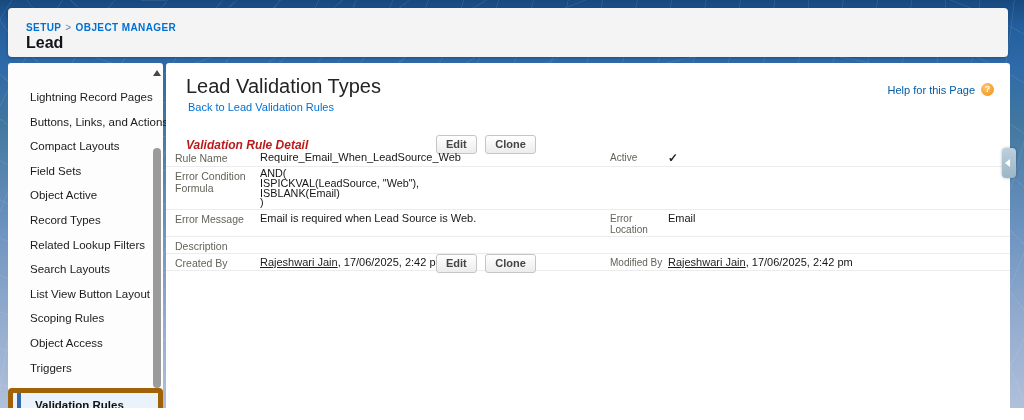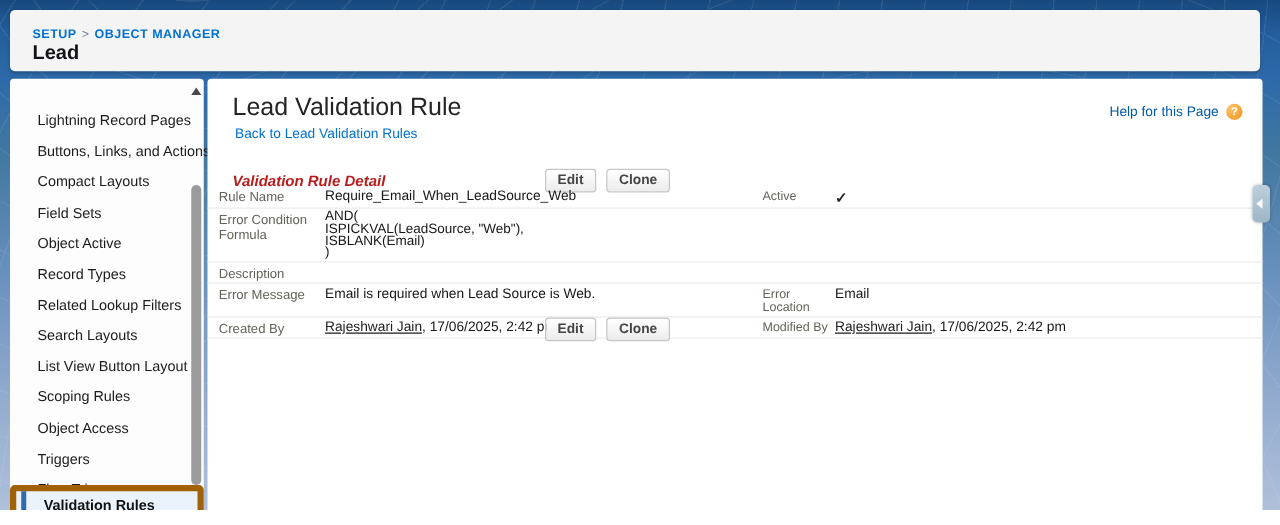--- a/index.html
+++ b/index.html
@@ -136,21 +136,21 @@
     </div>
   </div>
 
   <div class="content">
 
     <div class="help-row">
       <a class="help-link">Help for this Page</a>
       <span class="help-icon">?</span>
     </div>
 
-    <div class="page-title">Lead Validation Rule</div>
+    <div class="page-title">Lead Validation Types</div>
     <a class="back-link">Back to Lead Validation Rules</a>
 
     <div class="section-title">Validation Rule Detail</div>
     <div class="btn-row-top">
       <span class="btn">Edit</span>
       <span class="btn">Clone</span>
     </div>
 
     <div class="detail">
 
@@ -173,35 +173,35 @@
             <div class="formula-line">ISPICKVAL(LeadSource, "Web"),</div>
             <div class="formula-line">ISBLANK(Email)</div>
             <div class="formula-line">)</div>
           </div>
         </div>
         <div class="dright"></div>
       </div>
 
       <div class="drow">
         <div class="dleft">
-          <div class="dlbl">Description</div>
-          <div class="dval"></div>
-        </div>
-        <div class="dright"></div>
-      </div>
-
-      <div class="drow">
-        <div class="dleft">
           <div class="dlbl">Error Message</div>
           <div class="dval">Email is required when Lead Source is Web.</div>
         </div>
         <div class="dright">
           <div class="dlbl-r">Error Location</div>
           <div class="dval">Email</div>
         </div>
+      </div>
+
+      <div class="drow">
+        <div class="dleft">
+          <div class="dlbl">Description</div>
+          <div class="dval"></div>
+        </div>
+        <div class="dright"></div>
       </div>
 
       <div class="drow">
         <div class="dleft">
           <div class="dlbl">Created By</div>
           <div class="dval">
             <span class="user-link">Rajeshwari Jain</span><span>, 17/06/2025, 2:42 pm</span>
           </div>
         </div>
         <div class="dright">

